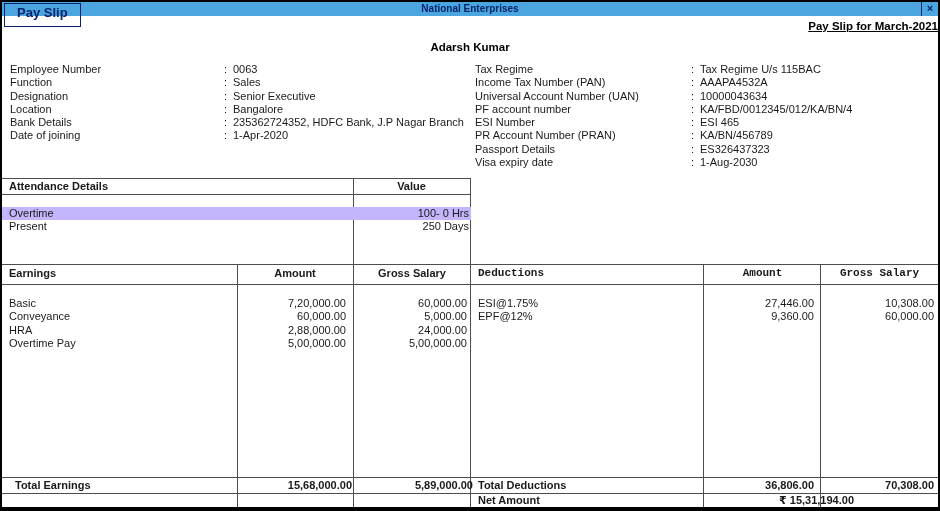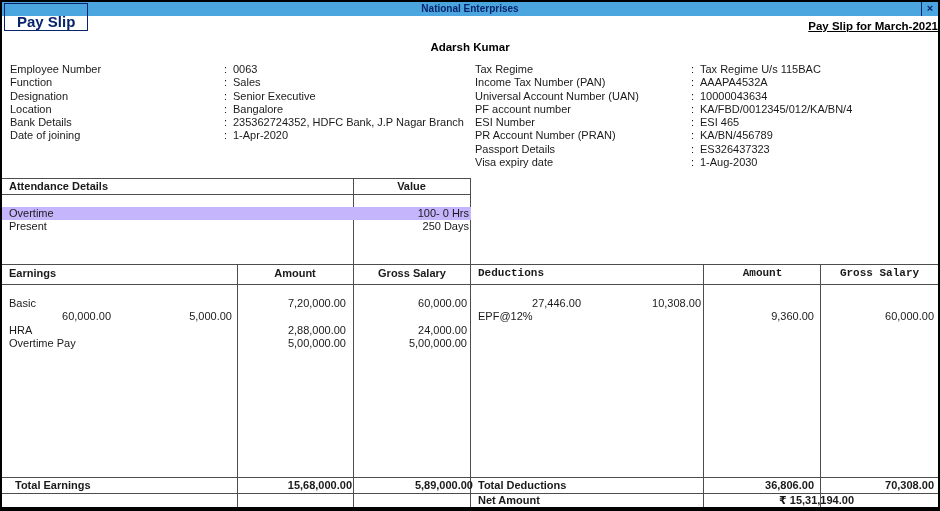--- a/index.html
+++ b/index.html
@@ -14,24 +14,24 @@
     font-size:11px;color:#1a1a1a;
     overflow:hidden;
   }
   
   .titlebar{
     position:absolute;left:0;top:0;width:936px;height:14px;
     background:#4ba5de;color:#08246b;
     display:flex;align-items:center;
   }
   .tb-tab{
-    position:absolute;left:2px;top:1px;height:16px;
+    position:absolute;left:2px;top:1px;height:24px;
     border:1px solid #08246b;
-    padding:13px 12px;line-height:10px;
-    font-weight:bold;font-size:15px;
+    padding:4px 12px;line-height:10px;
+    font-weight:bold;font-size:13px;
   }
   .tb-company{
     position:absolute;left:0;width:100%;text-align:center;
     font-weight:bold;font-size:10px;line-height:14px;
   }
   .tb-close{
     position:absolute;right:0;top:0;width:17px;height:14px;
     border-left:1px solid #08246b;
     text-align:center;line-height:13px;
     font-weight:bold;font-size:11px;cursor:pointer;
@@ -209,37 +209,39 @@
     <div class="g-c3">Gross Salary</div>
   </div>
 
   <div class="body-rows" style="left:0;">
     <div class="grid-row gl">
       <div class="g-c1">Basic</div>
       <div class="g-c2">7,20,000.00</div>
       <div class="g-c3">60,000.00</div>
     </div>
     <div class="grid-row gl">
+      <div class="g-c1">Conveyance</div>
       <div class="g-c2">60,000.00</div>
       <div class="g-c3">5,000.00</div>
     </div>
     <div class="grid-row gl">
       <div class="g-c1">HRA</div>
       <div class="g-c2">2,88,000.00</div>
       <div class="g-c3">24,000.00</div>
     </div>
     <div class="grid-row gl">
       <div class="g-c1">Overtime Pay</div>
       <div class="g-c2">5,00,000.00</div>
       <div class="g-c3">5,00,000.00</div>
     </div>
   </div>
 
   <div class="body-rows" style="left:469px;">
     <div class="grid-row gr" style="left:0;">
+      <div class="g-c1">ESI@1.75%</div>
       <div class="g-c2">27,446.00</div>
       <div class="g-c3">10,308.00</div>
     </div>
     <div class="grid-row gr" style="left:0;">
       <div class="g-c1">EPF@12%</div>
       <div class="g-c2">9,360.00</div>
       <div class="g-c3">60,000.00</div>
     </div>
   </div>
 

